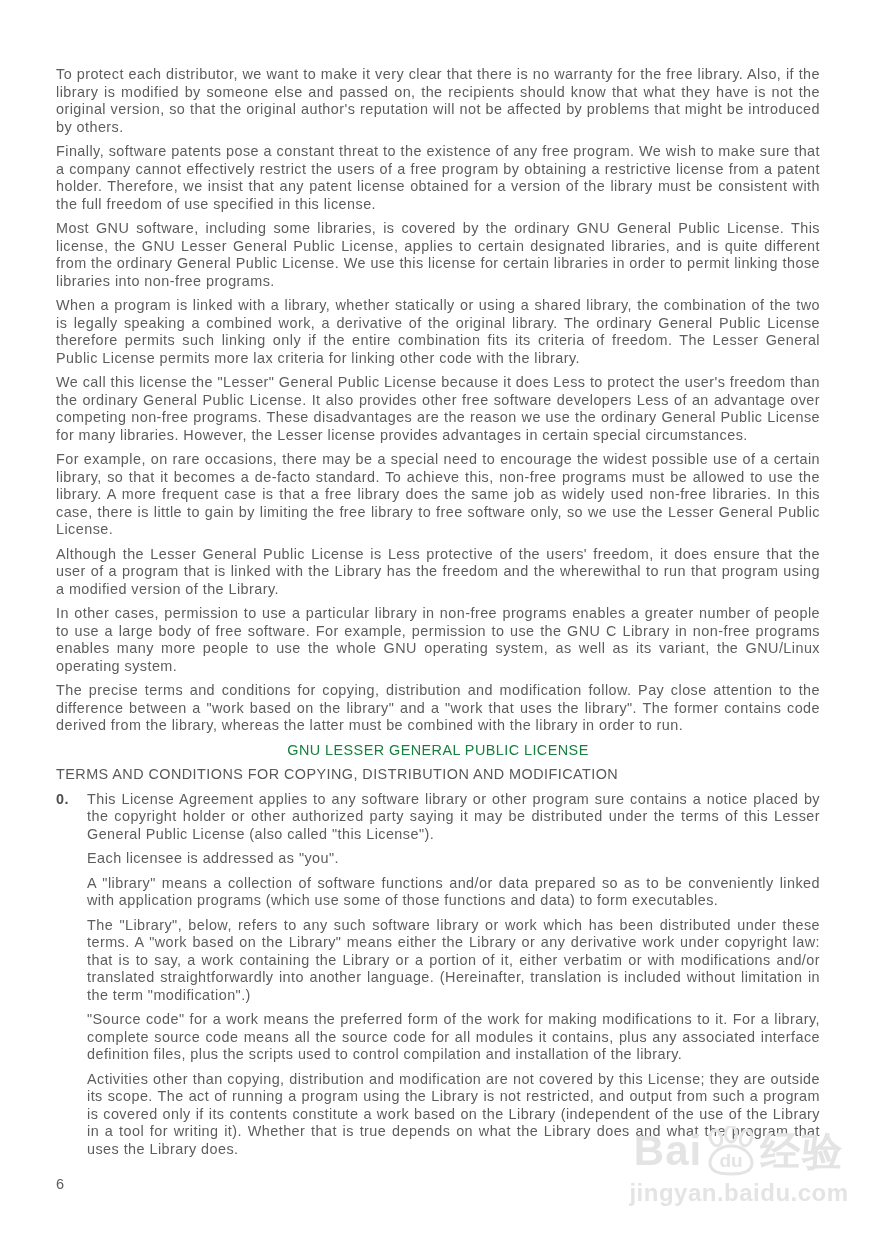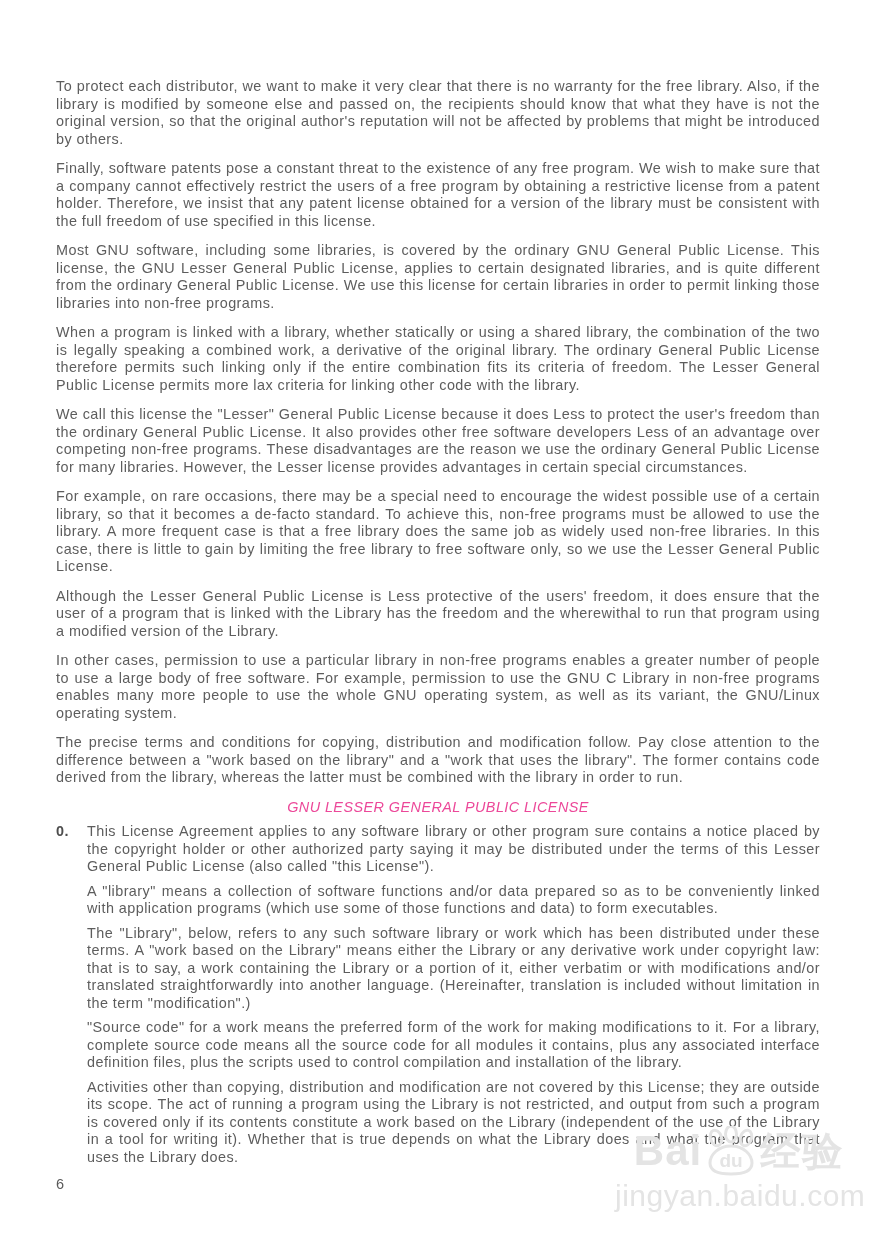--- a/index.html
+++ b/index.html
@@ -8,23 +8,23 @@
     background:#ffffff;
     font-family:"Liberation Sans",sans-serif;
   }
   .page{
     position:absolute;left:56px;top:66px;width:764px;
     color:#5d5d5d;
     font-size:14.4px;line-height:17.5px;
     letter-spacing:0.45px;
     text-align:justify;
   }
-  .page p{margin:12px 0 7px 0;}
+  .page p{margin:0 0 7px 0;}
   .center-heading{
-    text-align:center;margin:3px 0 7px 0;color:#ec4899;font-style:italic;
+    text-align:center;margin:3px 0 7px 0;color:#15803d;
   }
   .terms-heading{
     text-align:left;margin:0 0 8px 0;color:#585858;
   }
   .clause{display:flex;margin-bottom:7px;}
   .clause-marker{
     flex:0 0 31px;font-weight:bold;color:#4d4d4d;text-align:left;
   }
   .clause-body{flex:1;}
   .clause-body p{margin:0 0 7px 0;}
@@ -38,43 +38,45 @@
     color:#e4e4e4;user-select:none;text-align:center;
   }
   .wm-logo{
     display:flex;align-items:center;justify-content:center;
     font-weight:bold;line-height:1;
   }
   .wm-bai{font-size:42px;letter-spacing:1px;}
   .wm-paw{margin:0 1px;display:block;}
   .wm-cn{font-size:40px;letter-spacing:2px;}
   .wm-url{
-    font-size:30px;font-weight:normal;margin-top:3px;letter-spacing:0.5px;
+    font-size:24px;font-weight:bold;margin-top:3px;letter-spacing:0.5px;
   }
 </style>
 </head>
 <body>
 
 <div class="page">
   <p>To protect each distributor, we want to make it very clear that there is no warranty for the free library. Also, if the library is modified by someone else and passed on, the recipients should know that what they have is not the original version, so that the original author's reputation will not be affected by problems that might be introduced by others.</p>
   <p>Finally, software patents pose a constant threat to the existence of any free program. We wish to make sure that a company cannot effectively restrict the users of a free program by obtaining a restrictive license from a patent holder. Therefore, we insist that any patent license obtained for a version of the library must be consistent with the full freedom of use specified in this license.</p>
   <p>Most GNU software, including some libraries, is covered by the ordinary GNU General Public License. This license, the GNU Lesser General Public License, applies to certain designated libraries, and is quite different from the ordinary General Public License. We use this license for certain libraries in order to permit linking those libraries into non-free programs.</p>
   <p>When a program is linked with a library, whether statically or using a shared library, the combination of the two is legally speaking a combined work, a derivative of the original library. The ordinary General Public License therefore permits such linking only if the entire combination fits its criteria of freedom. The Lesser General Public License permits more lax criteria for linking other code with the library.</p>
   <p>We call this license the "Lesser" General Public License because it does Less to protect the user's freedom than the ordinary General Public License. It also provides other free software developers Less of an advantage over competing non-free programs. These disadvantages are the reason we use the ordinary General Public License for many libraries. However, the Lesser license provides advantages in certain special circumstances.</p>
   <p>For example, on rare occasions, there may be a special need to encourage the widest possible use of a certain library, so that it becomes a de-facto standard. To achieve this, non-free programs must be allowed to use the library. A more frequent case is that a free library does the same job as widely used non-free libraries. In this case, there is little to gain by limiting the free library to free software only, so we use the Lesser General Public License.</p>
   <p>Although the Lesser General Public License is Less protective of the users' freedom, it does ensure that the user of a program that is linked with the Library has the freedom and the wherewithal to run that program using a modified version of the Library.</p>
   <p>In other cases, permission to use a particular library in non-free programs enables a greater number of people to use a large body of free software. For example, permission to use the GNU C Library in non-free programs enables many more people to use the whole GNU operating system, as well as its variant, the GNU/Linux operating system.</p>
   <p>The precise terms and conditions for copying, distribution and modification follow. Pay close attention to the difference between a "work based on the library" and a "work that uses the library". The former contains code derived from the library, whereas the latter must be combined with the library in order to run.</p>
 
   <p class="center-heading">GNU LESSER GENERAL PUBLIC LICENSE</p>
+  <p class="terms-heading">TERMS AND CONDITIONS FOR COPYING, DISTRIBUTION AND MODIFICATION</p>
 
   <div class="clause">
     <span class="clause-marker">0.</span>
     <div class="clause-body">
       <p>This License Agreement applies to any software library or other program sure contains a notice placed by the copyright holder or other authorized party saying it may be distributed under the terms of this Lesser General Public License (also called "this License").</p>
+      <p>Each licensee is addressed as "you".</p>
       <p>A "library" means a collection of software functions and/or data prepared so as to be conveniently linked with application programs (which use some of those functions and data) to form executables.</p>
       <p>The "Library", below, refers to any such software library or work which has been distributed under these terms. A "work based on the Library" means either the Library or any derivative work under copyright law: that is to say, a work containing the Library or a portion of it, either verbatim or with modifications and/or translated straightforwardly into another language. (Hereinafter, translation is included without limitation in the term "modification".)</p>
       <p>"Source code" for a work means the preferred form of the work for making modifications to it. For a library, complete source code means all the source code for all modules it contains, plus any associated interface definition files, plus the scripts used to control compilation and installation of the library.</p>
       <p>Activities other than copying, distribution and modification are not covered by this License; they are outside its scope. The act of running a program using the Library is not restricted, and output from such a program is covered only if its contents constitute a work based on the Library (independent of the use of the Library in a tool for writing it). Whether that is true depends on what the Library does and what the program that uses the Library does.</p>
     </div>
   </div>
 </div>
 
 <div class="page-number">6</div>
 

